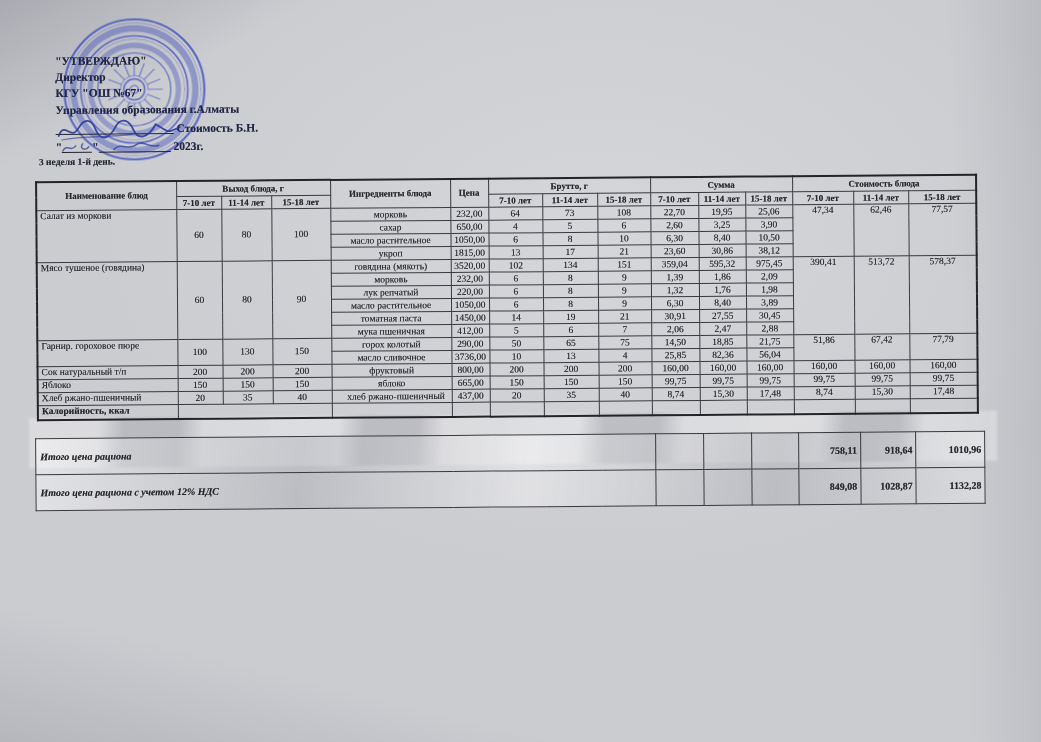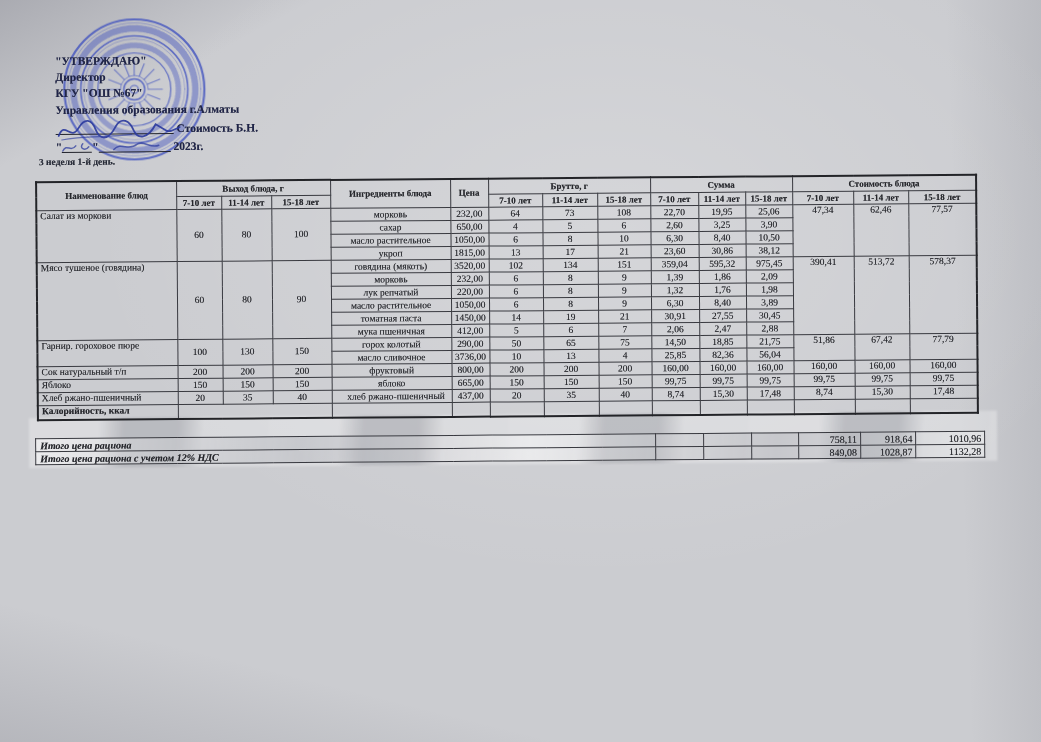--- a/index.html
+++ b/index.html
@@ -44,21 +44,21 @@
   thead th{font-weight:bold;font-size:9px;text-align:center;padding:1px 1px;}
   thead tr:first-child{height:15px;}
   thead tr:last-child{height:13px;}
   tbody tr{height:13px;}
   td.dish{text-align:left;vertical-align:top;padding:0 3px;}
   td.ing{text-align:center;padding:0 15px;}
   td.c{text-align:center;}
   td.cost{vertical-align:top;text-align:center;}
   td.b{font-weight:bold;}
   td.tot-label{font-style:italic;font-weight:bold;text-align:left;padding:0 4px;font-size:10px;}
-  td.tot-val{font-weight:normal;text-align:right;padding:0 3px;font-size:10px;}
+  td.tot-val{font-weight:bold;text-align:right;padding:12px 3px;font-size:10px;}
   #totals-table tr{height:13px;}
 </style>
 </head>
 <body>
 
 <div class="doc">
 
   <svg class="stamp" width="152" height="152" viewBox="0 0 152 152">
     <g fill="none" stroke-linecap="round" stroke="#4556c0">
       <circle cx="76" cy="76" r="70" stroke-width="2.2"></circle>

